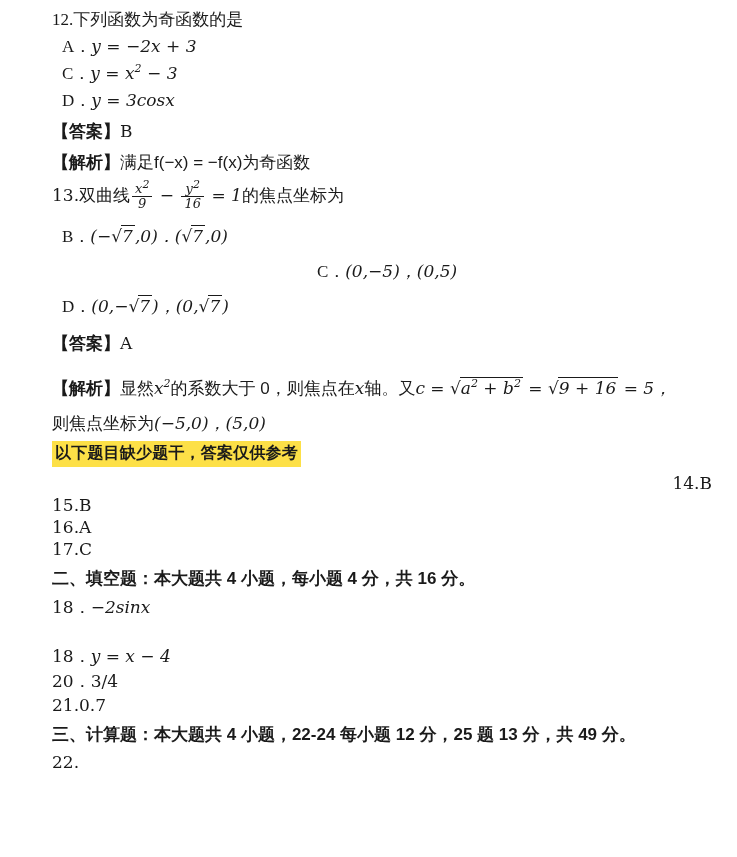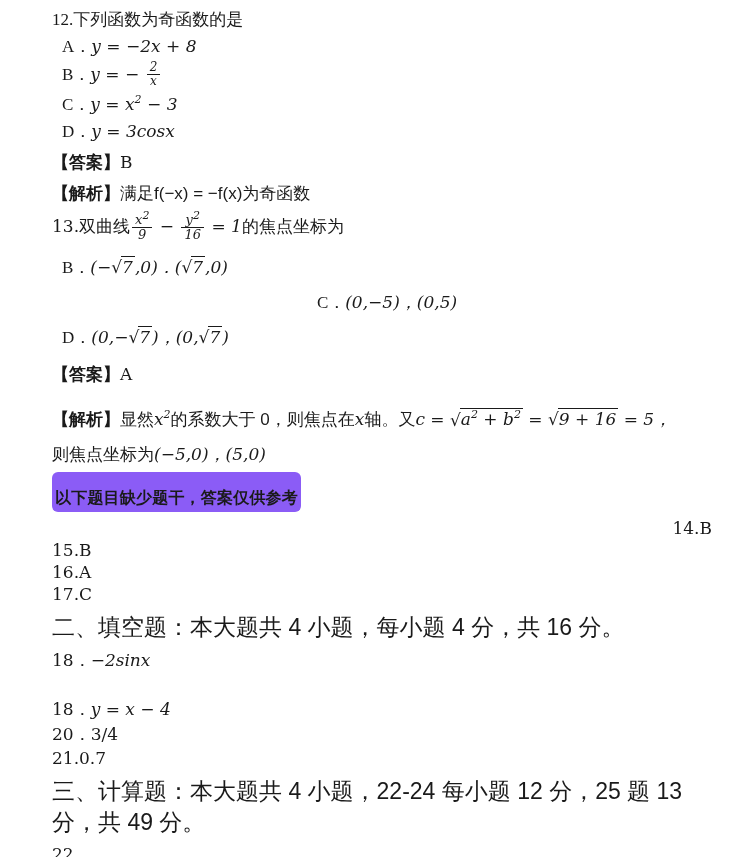--- a/index.html
+++ b/index.html
@@ -93,38 +93,37 @@
   }
   .sqrt > .rad {
     font-style: normal;
   }
   .sqrt > .body {
     border-top: 1px solid #1a1a1a;
     padding: 0 2px 0 1px;
     margin-left: -1px;
   }
   .highlight {
-    background: #8b5cf6;
-    display: inline-block;
-    padding: 16px 3px 3px 3px;
+    background: #fde047;
+    display: inline-block;
+    padding: 2px 3px 3px 3px;
     font-family: "Liberation Sans", sans-serif;
     font-size: 16px;
     font-weight: bold;
     color: #1a1a1a;
     letter-spacing: 0.2px;
-    border-radius: 6px;
   }
   .simple-ans {
     font-size: 17px;
     margin: 2px 0;
     font-family: "DejaVu Serif", serif;
   }
   .section-head {
-    font-size: 23px;
-    font-weight: normal;
+    font-size: 17px;
+    font-weight: bold;
     margin: 10px 0 6px 0;
   }
   .section-head .cn {
     font-family: "Liberation Sans", sans-serif;
   }
   .gap {
     height: 22px;
   }
   .cn {
     font-family: "Liberation Sans", sans-serif;
@@ -135,26 +134,23 @@
 </style>
 </head>
 <body>
 
 <div class="page">
   <div class="content">
 
     <div class="q-stem">12.下列函数为奇函数的是</div>
 
     <div class="opt">
-      <span class="lbl">A．</span><span class="math">y = −2x + 8</span>
-    </div>
-
-    <div class="opt">
-      <span class="lbl">B．</span><span class="math">y = − <span class="frac"><span class="num">2</span><span class="den">x</span></span></span>
-    </div>
+      <span class="lbl">A．</span><span class="math">y = −2x + 3</span>
+    </div>
+
 
     <div class="opt">
       <span class="lbl">C．</span><span class="math">y = x<sup class="exp">2</sup> − 3</span>
     </div>
 
     <div class="opt">
       <span class="lbl">D．</span><span class="math">y = 3cosx</span>
     </div>
 
     <div class="answer-line">

